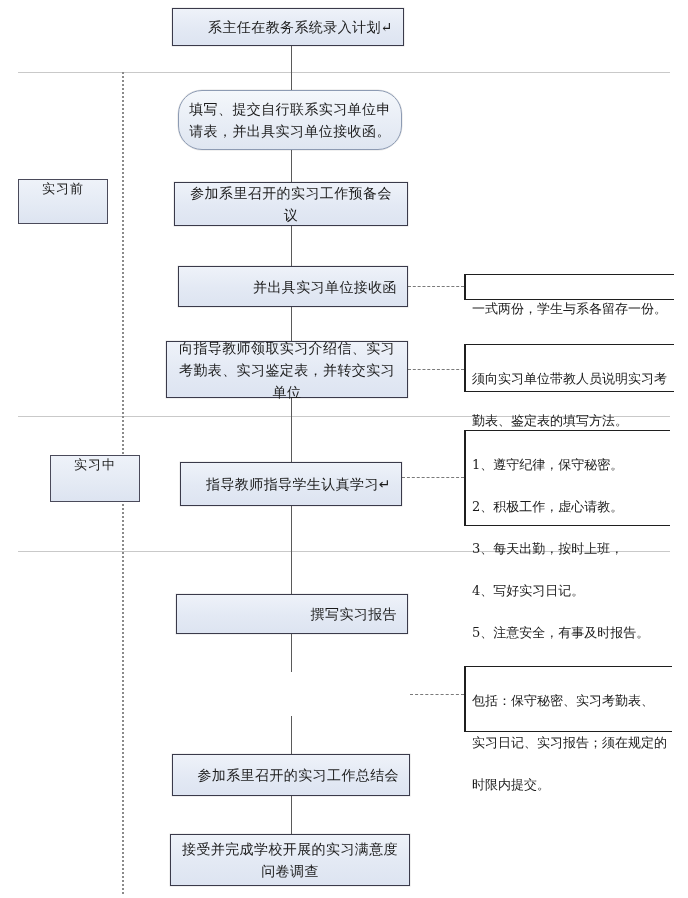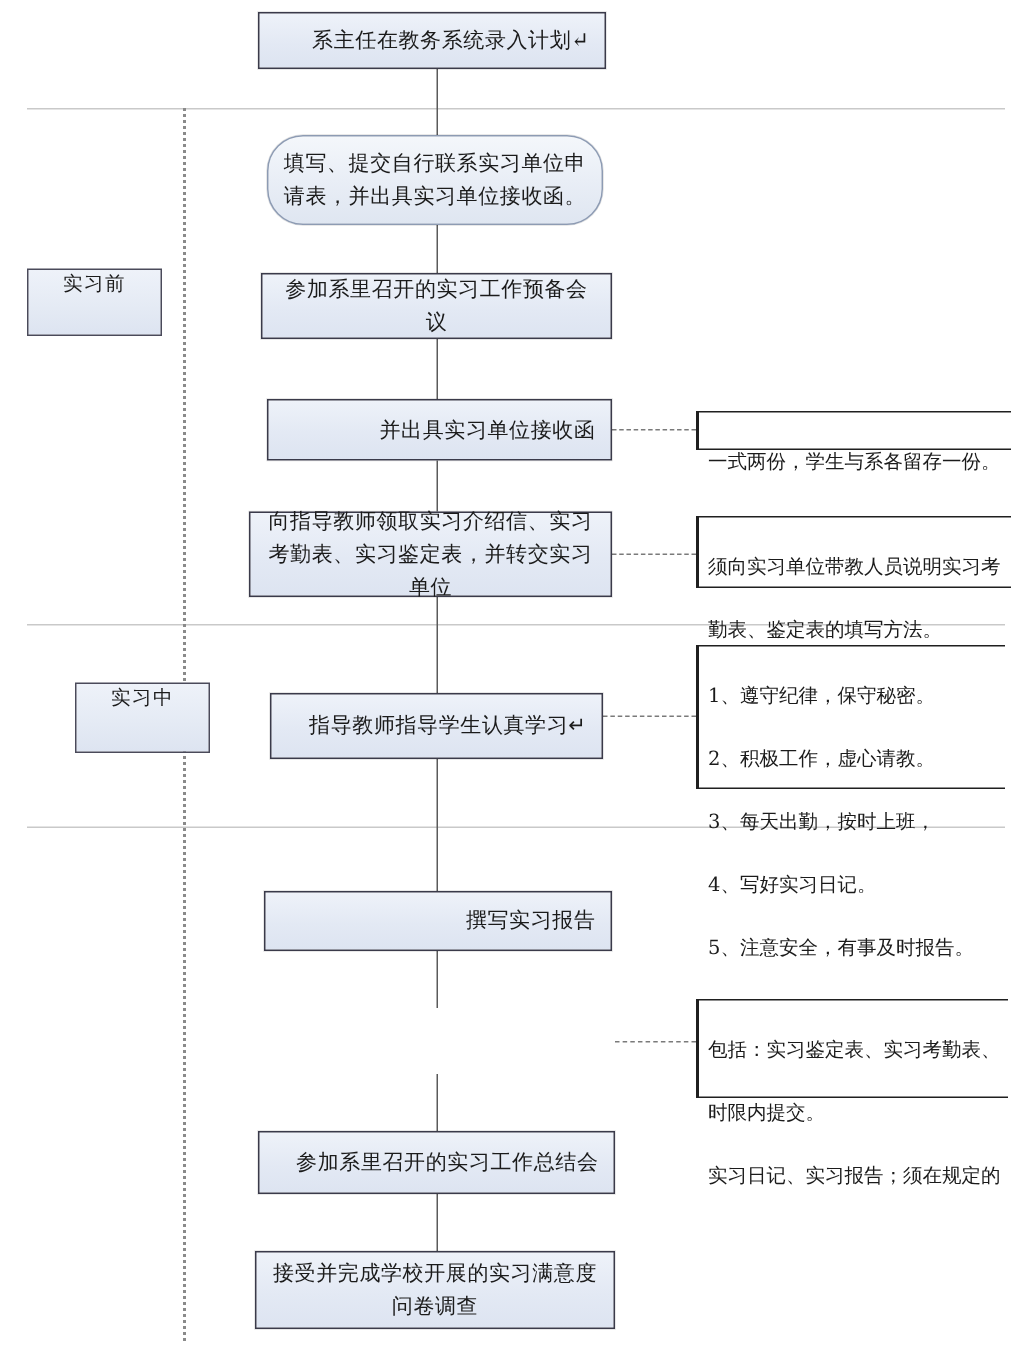--- a/index.html
+++ b/index.html
@@ -188,18 +188,18 @@
   <div class="note" style="left:466px;top:431px;width:216px;border:0;">
     <span class="nline">1、遵守纪律，保守秘密。</span>
     <span class="nline">2、积极工作，虚心请教。</span>
     <span class="nline">3、每天出勤，按时上班，</span>
     <span class="nline">4、写好实习日记。</span>
     <span class="nline">5、注意安全，有事及时报告。</span>
   </div>
 
   <div class="note-frame" style="left:464px;top:666px;width:208px;height:66px;"></div>
   <div class="note" style="left:466px;top:667px;width:216px;border:0;">
-    <span class="nline">包括：实习鉴定表、实习考勤表、</span>
+    <span class="nline">包括：保守秘密、实习考勤表、</span>
+    <span class="nline">实习日记、实习报告；须在规定的</span>
     <span class="nline">时限内提交。</span>
-    <span class="nline">实习日记、实习报告；须在规定的</span>
   </div>
 
 </div>
 
 </body></html>

